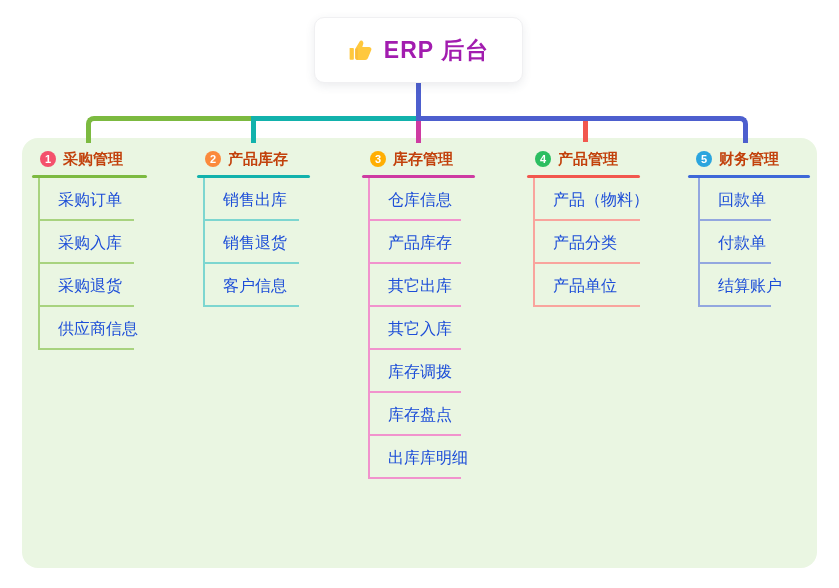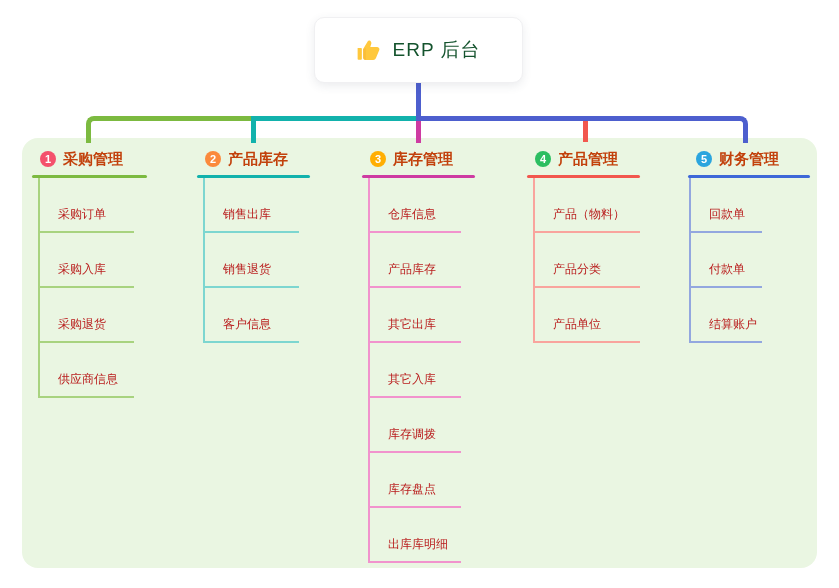--- a/index.html
+++ b/index.html
@@ -10,21 +10,21 @@
   
   .panel { position:absolute; left:22px; top:138px; width:795px; height:430px;
            background:var(--c-panel,#EAF6E2); border-radius:16px; z-index:0; }
 
   
   .root-node { position:absolute; left:314px; top:17px; width:209px; height:66px;
                background:#fff; border:1px solid #f0f0f2; border-radius:10px;
                box-shadow:0 3px 10px rgba(60,70,90,.10);
                display:flex; align-items:center; justify-content:center; gap:10px;
                z-index:3; }
-  .root-label { font-size:19px; color:#14532d; font-weight:400; letter-spacing:1px; }
+  .root-label { font-size:23px; color:#a21caf; font-weight:700; letter-spacing:1px; }
   .thumb svg { width:26px; height:26px; display:block; }
 
   
   .conn { position:absolute; z-index:1; }
   .trunk { left:416px; top:83px; width:5px; height:33px; background:var(--c-trunk); }
   .elbow-left { left:86px; top:116px; width:165px; height:27px;
                 border-left:5px solid var(--c-branch1); border-top:5px solid var(--c-branch1);
                 border-top-left-radius:8px; }
   .seg-mid { left:251px; top:116px; width:165px; height:27px;
              border-left:5px solid var(--c-branch2); border-top:5px solid var(--c-branch2); }
@@ -37,23 +37,23 @@
   
   .branch { position:absolute; top:146px; z-index:2; }
   .branch-title { height:26px; display:flex; align-items:center; gap:7px; padding-left:8px;
                   cursor:default; }
   .badge { width:16px; height:16px; border-radius:50%; color:#fff; font-size:11px;
            font-weight:bold; display:flex; align-items:center; justify-content:center;
            flex:0 0 16px; }
   .branch-label { font-size:15px; font-weight:600; color:#c2410c; white-space:nowrap; }
   .branch-underline { height:3px; margin-top:3px; border-radius:2px; background:var(--line); }
   .children { margin-left:6px; border-left:2px solid var(--light); }
-  .child { height:55px; border-bottom:2px solid var(--light);
+  .child { height:43px; border-bottom:2px solid var(--light);
            display:flex; align-items:flex-end; padding:0 0 8px 18px;
-           font-size:12px; color:#b91c1c; white-space:nowrap; }
+           font-size:16px; color:#1d4ed8; white-space:nowrap; }
 </style>
 </head>
 <body>
 
 <div class="canvas">
 
   <div class="panel"></div>
 
   <div class="conn trunk"></div>
   <div class="conn elbow-left"></div>
@@ -129,20 +129,20 @@
       <div class="child">产品单位</div>
     </div>
   </div>
 
   <div class="branch" style="left: 688px; width: 122px; --line: #3E68D8; --light: #93A7DF;">
     <div class="branch-title">
       <span class="badge" style="background: rgb(43, 165, 222);">5</span>
       <span class="branch-label">财务管理</span>
     </div>
     <div class="branch-underline"></div>
-    <div class="children" style="width:73px; margin-left:1px;font-family:Liberation Serif, serif;">
+    <div class="children" style="width:73px; margin-left:10px;font-family:Liberation Serif, serif;">
       <div class="child">回款单</div>
       <div class="child">付款单</div>
       <div class="child">结算账户</div>
     </div>
   </div>
 
 </div>
 
 </body></html>

